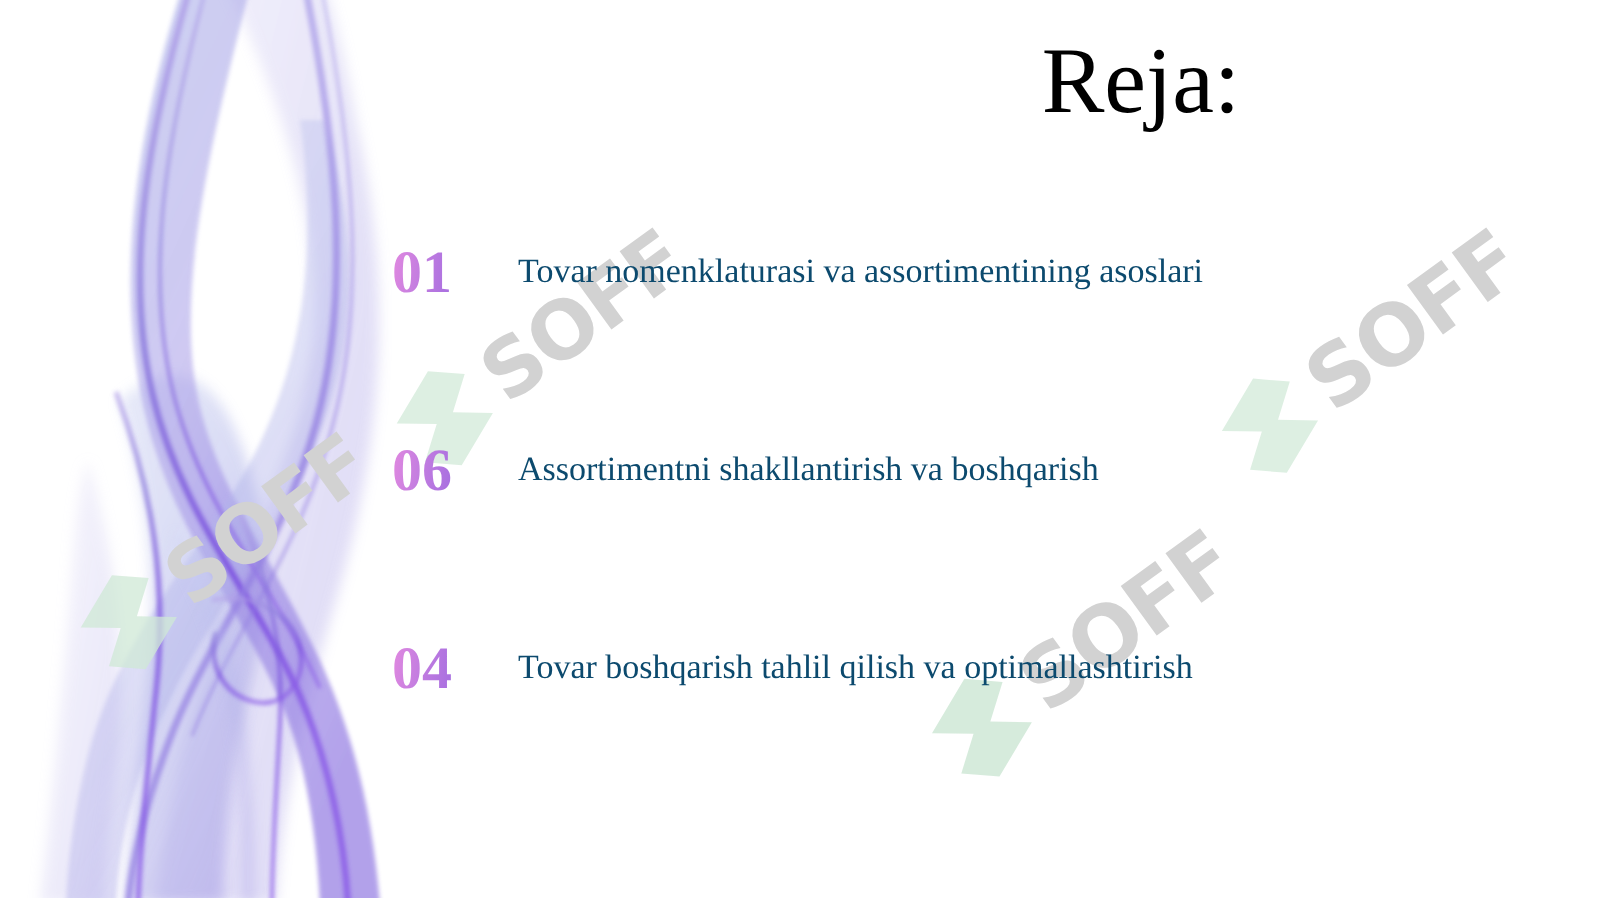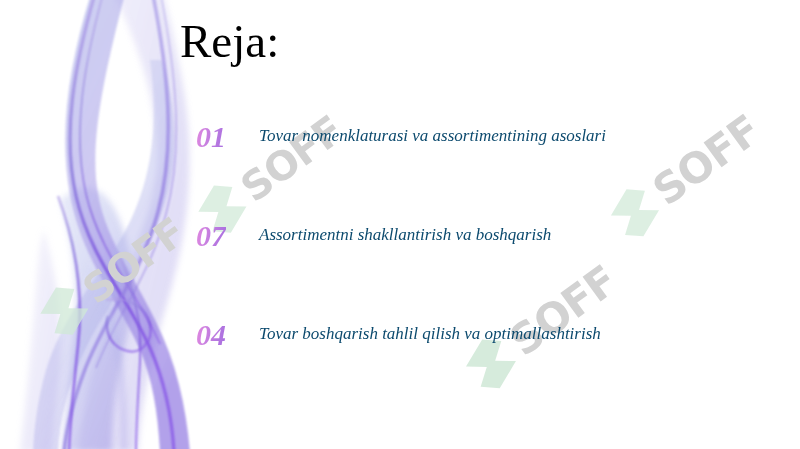--- a/index.html
+++ b/index.html
@@ -51,40 +51,39 @@
   .wm-b { left: 600px; top: 150px; transform: rotate(-36deg) scale(1.0); }
   .wm-c { left: 30px;  top: 250px; transform: rotate(-36deg) scale(1.0); }
   .wm-d { left: 455px; top: 300px; transform: rotate(-36deg) scale(1.0); }
 
   
   .title {
     position: absolute;
     left: 180px;
     top: 14px;
     width: 440px;
-    text-align: left;
+    text-align: right;
     font-family: "Liberation Serif", serif;
     font-size: 47px;
     font-weight: normal;
     color: #000000;
     letter-spacing: 0px;
     line-height: 1.15;
   }
 
   
   .agenda {
     position: absolute;
     left: 196px;
     top: 122px;
     width: 590px;
   }
   .agenda-row {
     position: relative;
     height: 99px;
-    font-style: italic;
   }
   .agenda-num {
     position: absolute;
     left: 0;
     top: 0;
     font-family: "Liberation Serif", serif;
     font-size: 30px;
     font-weight: bold;
     line-height: 1;
     background: linear-gradient(100deg, #e389e0 0%, #c77fe0 40%, #a56ee0 100%);
@@ -202,21 +201,21 @@
   <div class="title">Reja:</div>
 
   <div class="agenda">
 
     <div class="agenda-row">
       <span class="agenda-num">01</span>
       <span class="agenda-text">Tovar nomenklaturasi va assortimentining asoslari</span>
     </div>
 
     <div class="agenda-row">
-      <span class="agenda-num">07</span>
+      <span class="agenda-num">06</span>
       <span class="agenda-text">Assortimentni shakllantirish va boshqarish</span>
     </div>
 
     <div class="agenda-row">
       <span class="agenda-num">04</span>
       <span class="agenda-text">Tovar boshqarish tahlil qilish va optimallashtirish</span>
     </div>
 
   </div>
 

